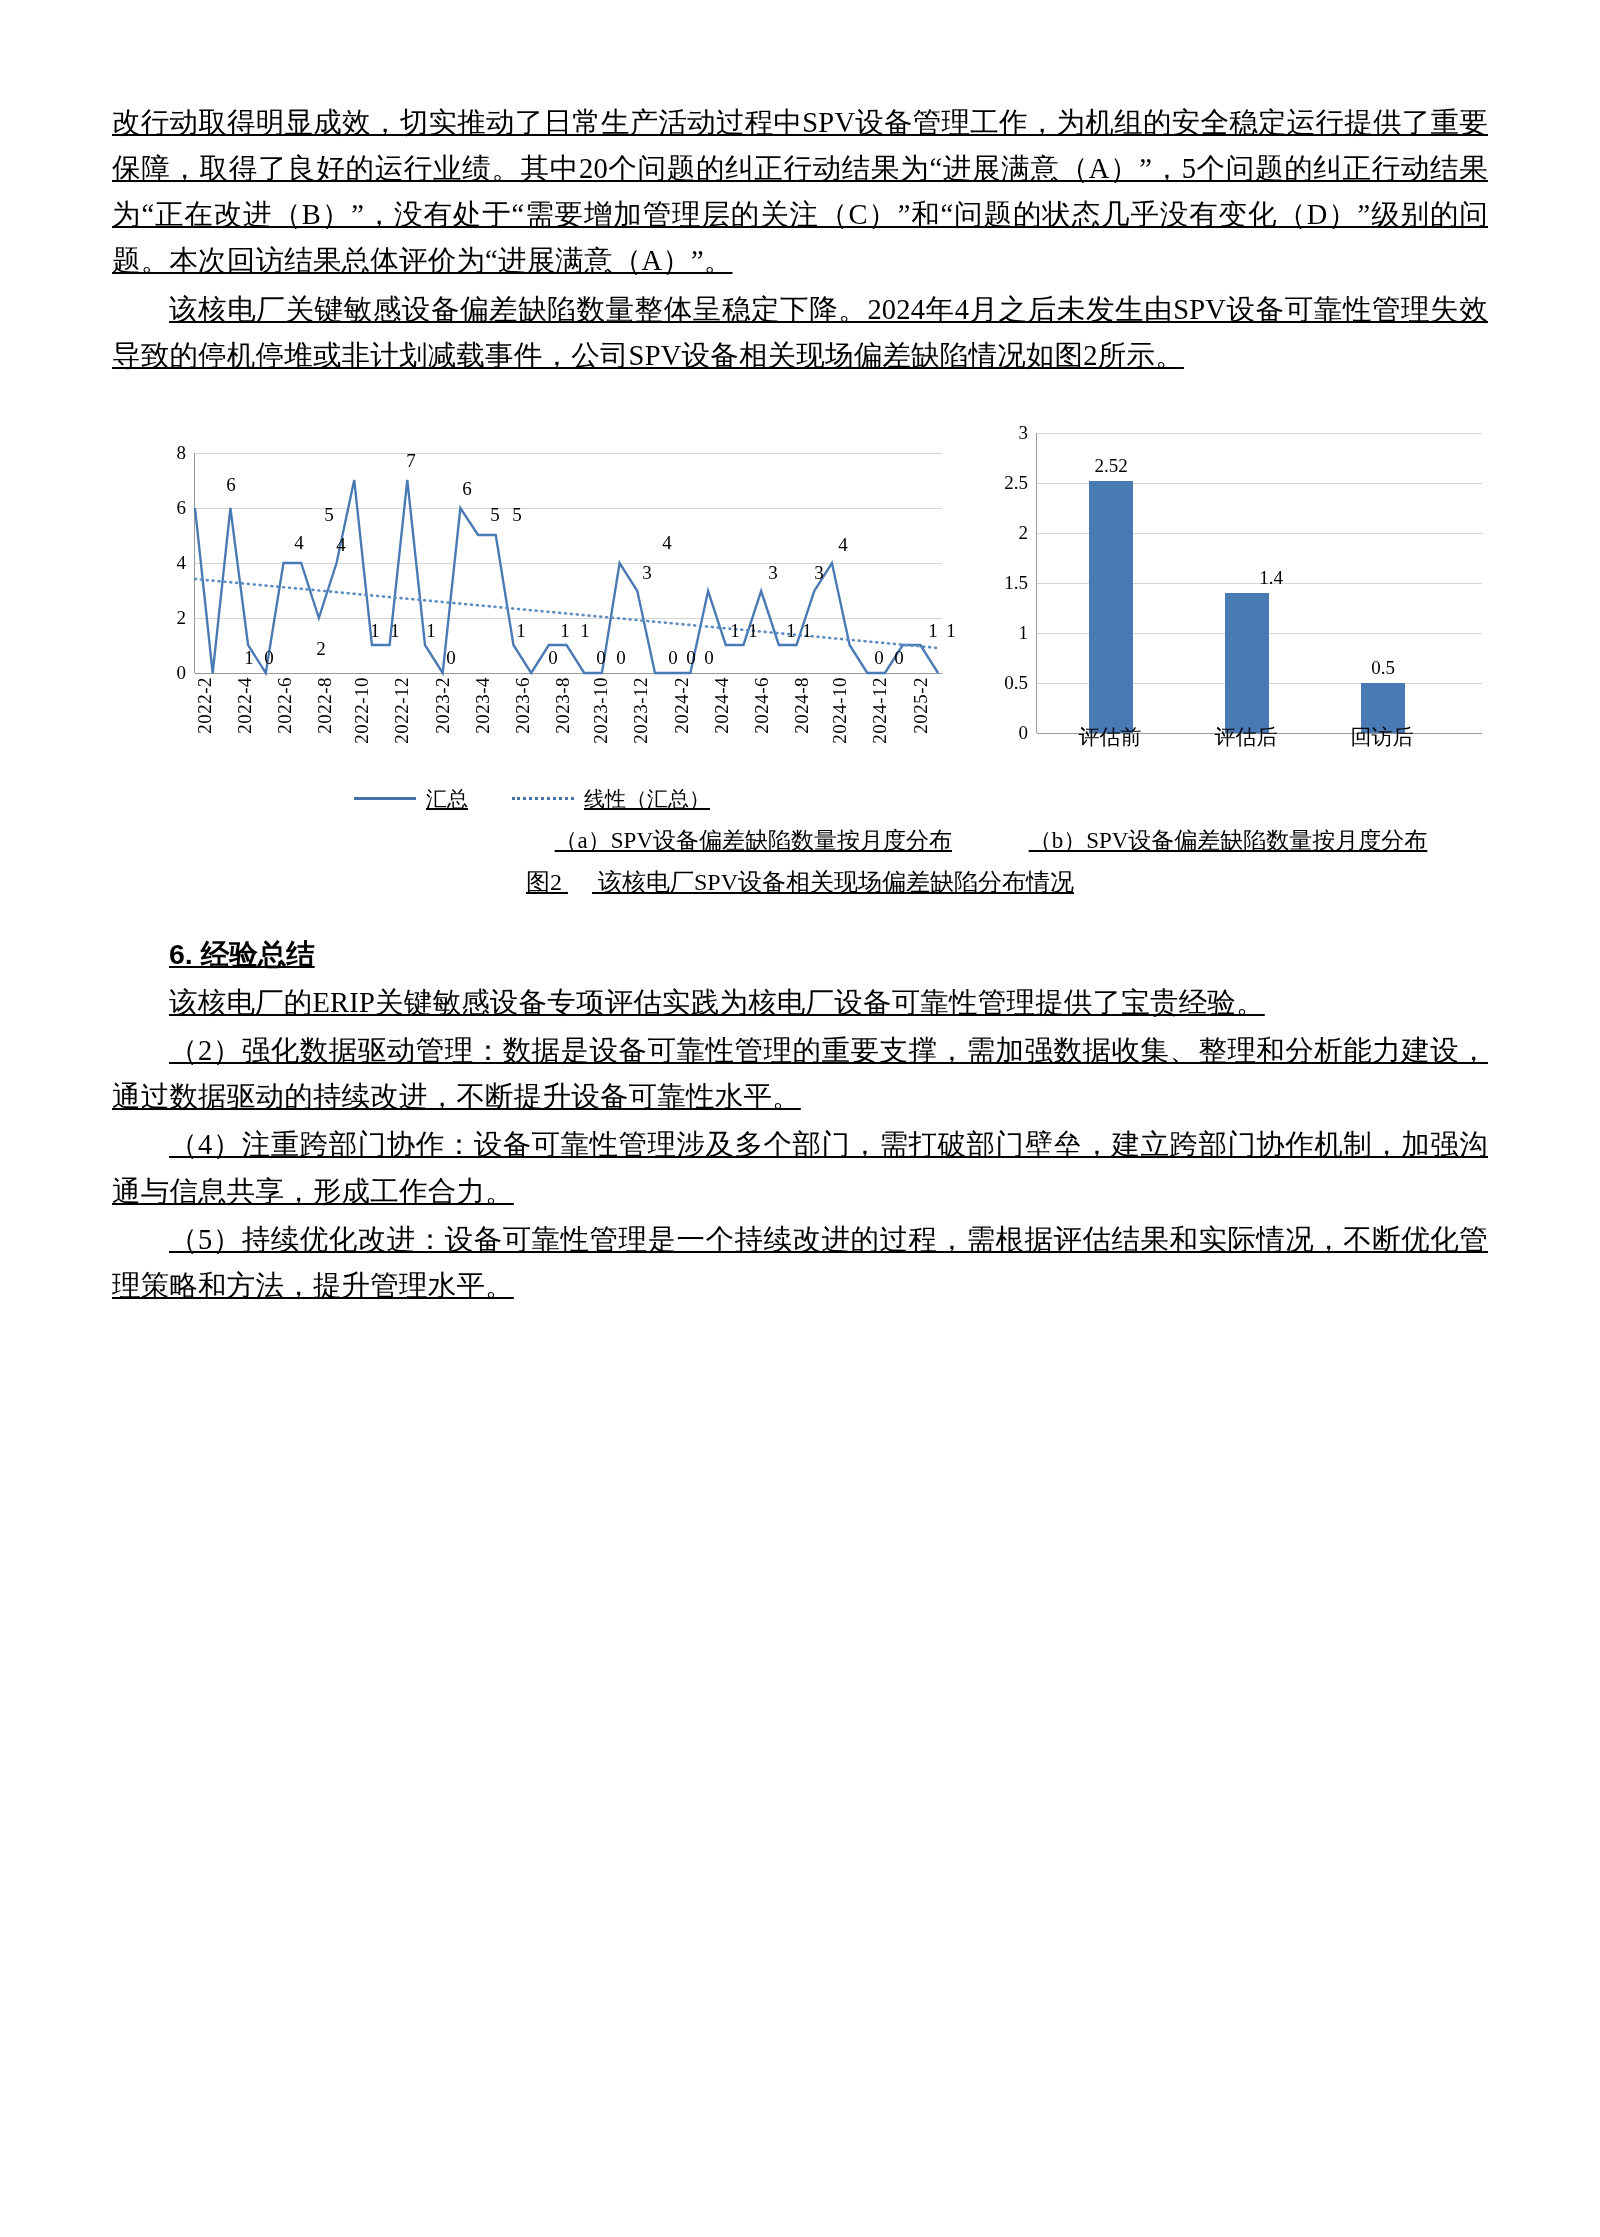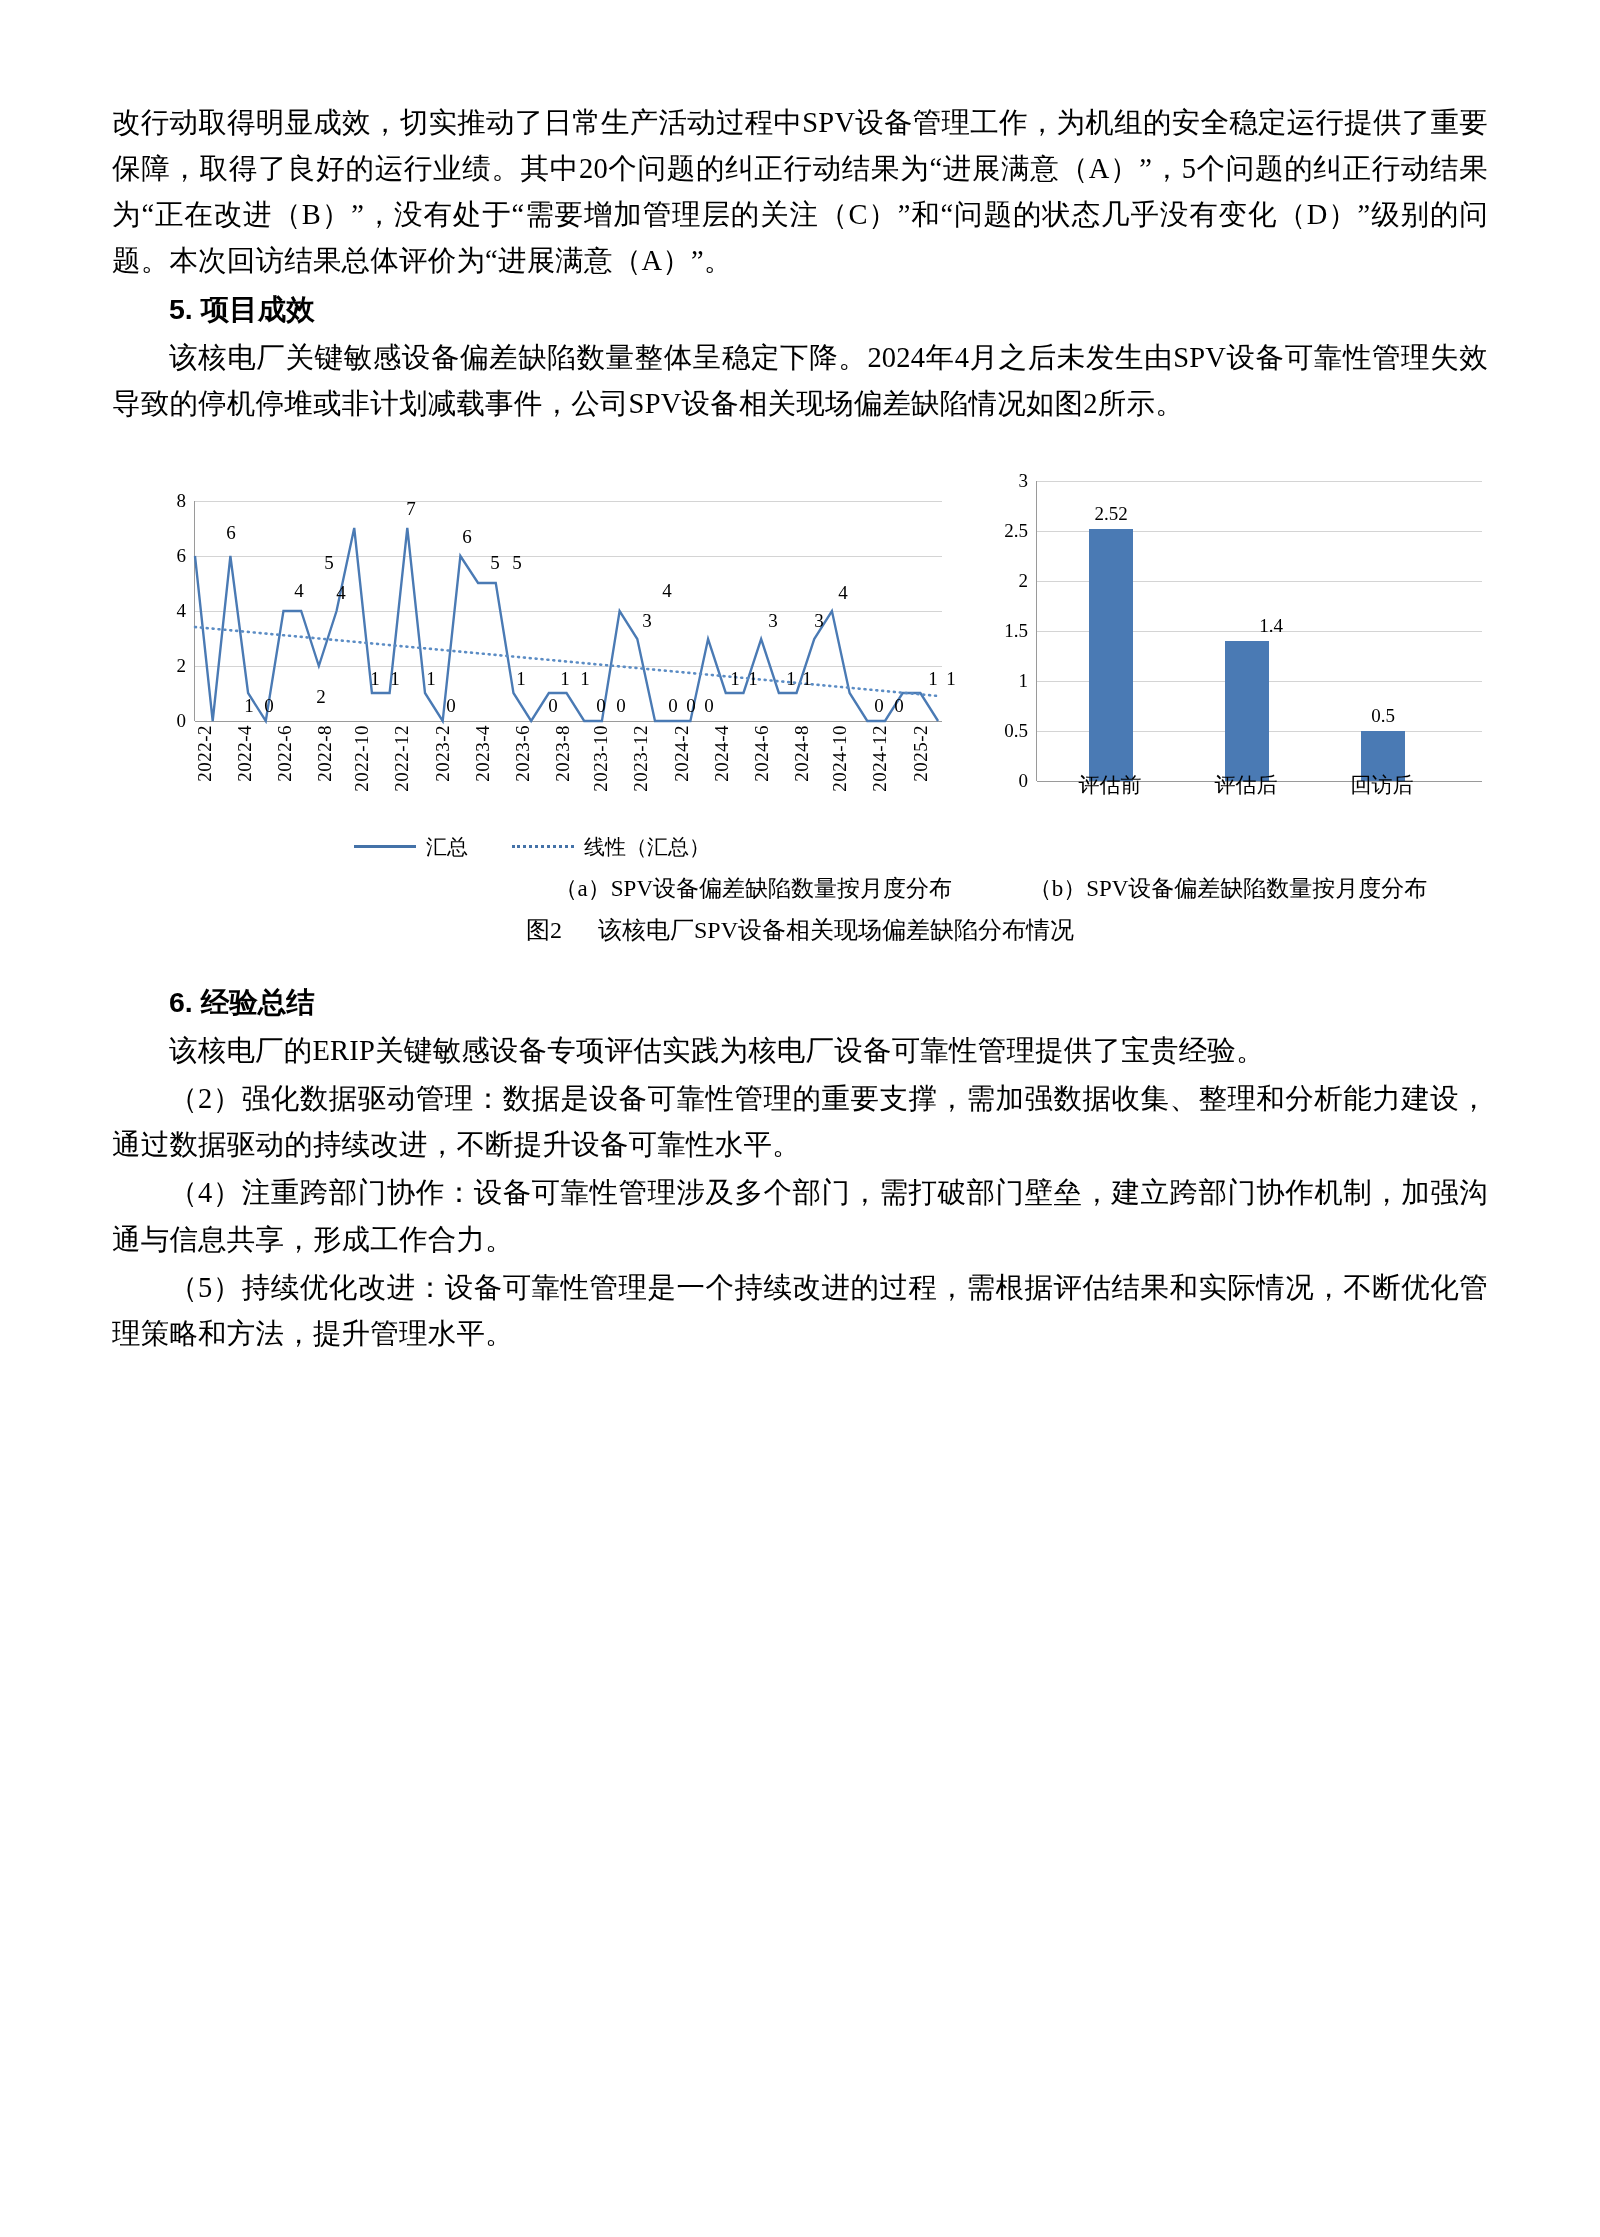--- a/index.html
+++ b/index.html
@@ -14,20 +14,21 @@
     color: #000000;
     position: relative;
     overflow: hidden;
   }
   .page {
     position: relative;
     width: 1600px;
     height: 2237px;
     box-sizing: border-box;
     padding: 100px 112px 60px 112px;
+    text-decoration: underline;
   }
   p.body-text {
     font-size: 28.5px;
     line-height: 1.62;
     margin: 0 0 2px 0;
     text-align: justify;
     text-justify: inter-ideograph;
     letter-spacing: 0.2px;
   }
   p.indent {
@@ -195,21 +196,20 @@
   }
   .fig-caption .gap { display: inline-block; width: 24px; }
 </style>
 </head>
 <body>
 
 <div class="page">
 
   <p class="body-text">改行动取得明显成效，切实推动了日常生产活动过程中SPV设备管理工作，为机组的安全稳定运行提供了重要保障，取得了良好的运行业绩。其中20个问题的纠正行动结果为“进展满意（A）”，5个问题的纠正行动结果为“正在改进（B）”，没有处于“需要增加管理层的关注（C）”和“问题的状态几乎没有变化（D）”级别的问题。本次回访结果总体评价为“进展满意（A）”。</p>
 
-  <h3 class="section-head">5. 项目成效</h3>
 
   <p class="body-text indent">该核电厂关键敏感设备偏差缺陷数量整体呈稳定下降。2024年4月之后未发生由SPV设备可靠性管理失效导致的停机停堆或非计划减载事件，公司SPV设备相关现场偏差缺陷情况如图2所示。</p>
 
   <div class="figure-block">
     <div class="charts-row">
 
       <div class="chart-left">
         <div class="lc-wrap">
 
           <div class="lc-ylabel" style="top:220px">0</div>

